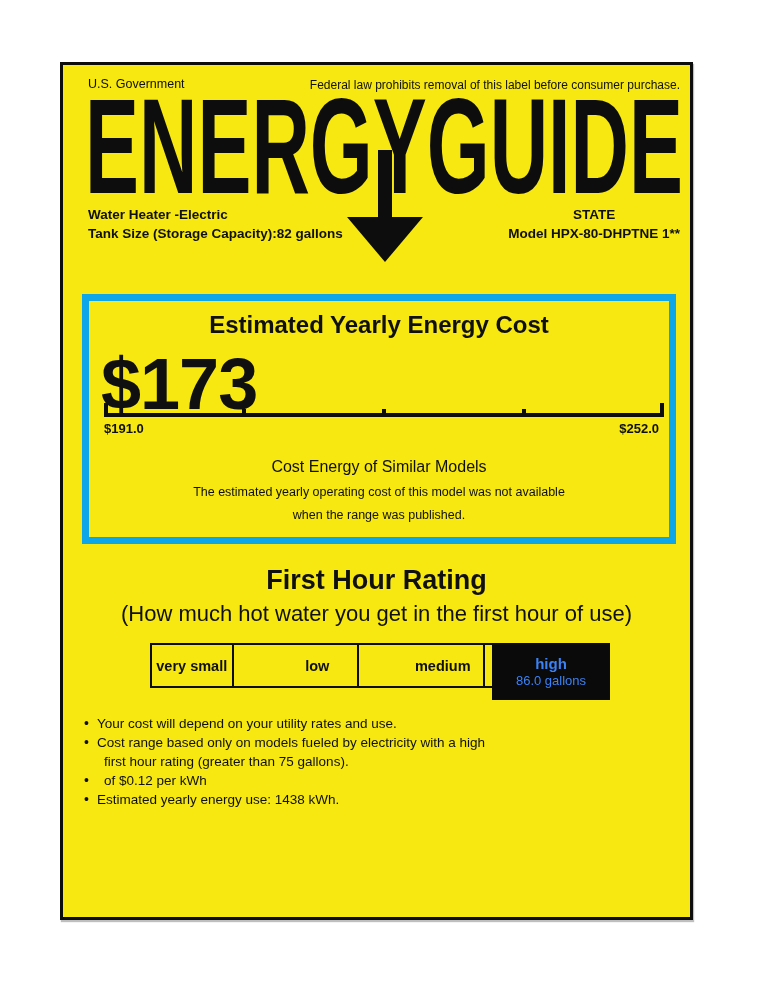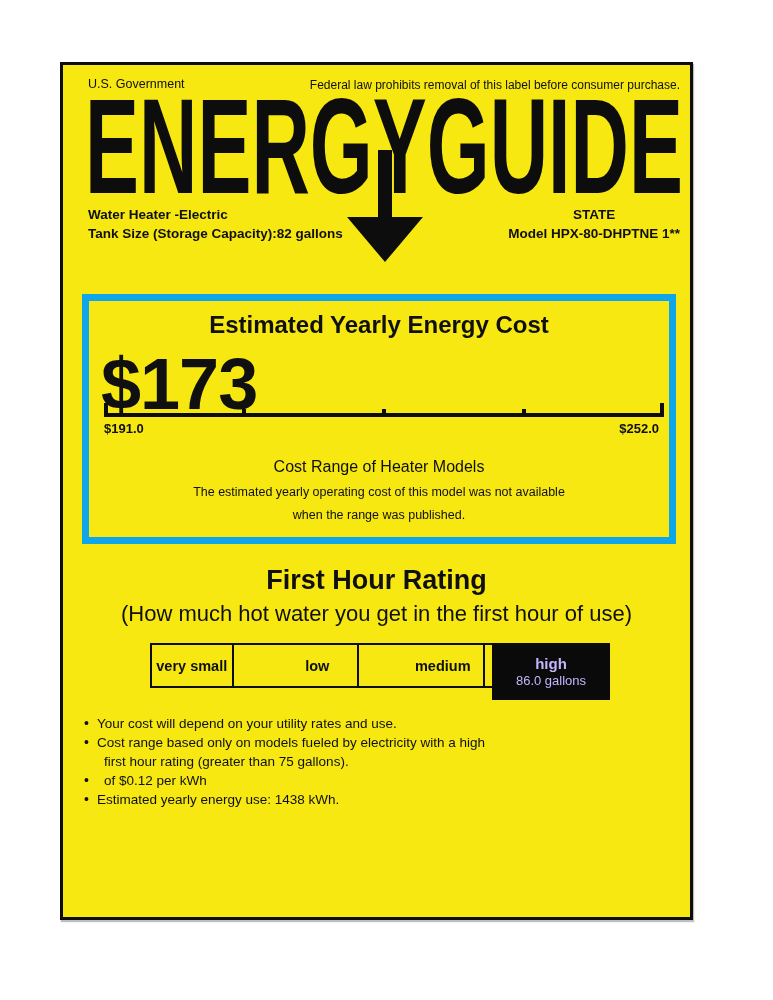--- a/index.html
+++ b/index.html
@@ -75,21 +75,21 @@
     flex: 1;
     border-right: 2px solid #0d0d0d;
     display: flex; align-items: center; justify-content: center;
     font-size: 14.5px; font-weight: bold;
   }
   .fhr-cell:last-child { border-right: none; }
   .fhr-high {
     left: 429px; top: 578px;
     width: 118px; height: 57px;
     background: #0a0a0a;
-    color: #c4b5fd;
+    color: #3b82f6;
     display: flex; flex-direction: column; align-items: center; justify-content: center;
     line-height: 17px;
   }
   .fhr-high .hi-label { position: static; font-size: 15px; font-weight: bold; }
   .fhr-high .hi-value { position: static; font-size: 13px; }
 
   
   .bullets { left: 21px; top: 649px; right: 20px; list-style: none; }
   .bullets li { position: static; padding-left: 13px; font-size: 13.5px; line-height: 19px; }
   .bullets .dot { position: absolute; left: 0; font-size: 14px; }
@@ -135,21 +135,21 @@
         <div class="scale-tick tick-mid" style="left:50%; margin-left:-2px;"></div>
         <div class="scale-tick tick-mid" style="left:75%; margin-left:-2px;"></div>
         <div class="scale-tick tick-end" style="right:0;"></div>
       </div>
 
       <div class="cost-minmax">
         <span class="cost-min">$191.0</span>
         <span class="cost-max">$252.0</span>
       </div>
 
-      <div class="cost-caption">Cost Range of Heater Models</div>
+      <div class="cost-caption">Cost Energy of Similar Models</div>
       <div class="cost-note1">The estimated yearly operating cost of this model was not available</div>
       <div class="cost-note2">when the range was published.</div>
     </div>
 
     <div class="fhr-title">First Hour Rating</div>
     <div class="fhr-sub">(How much hot water you get in the first hour of use)</div>
 
     <div class="fhr-table">
       <div class="fhr-cell">very small</div>
       <div class="fhr-cell">low</div>

